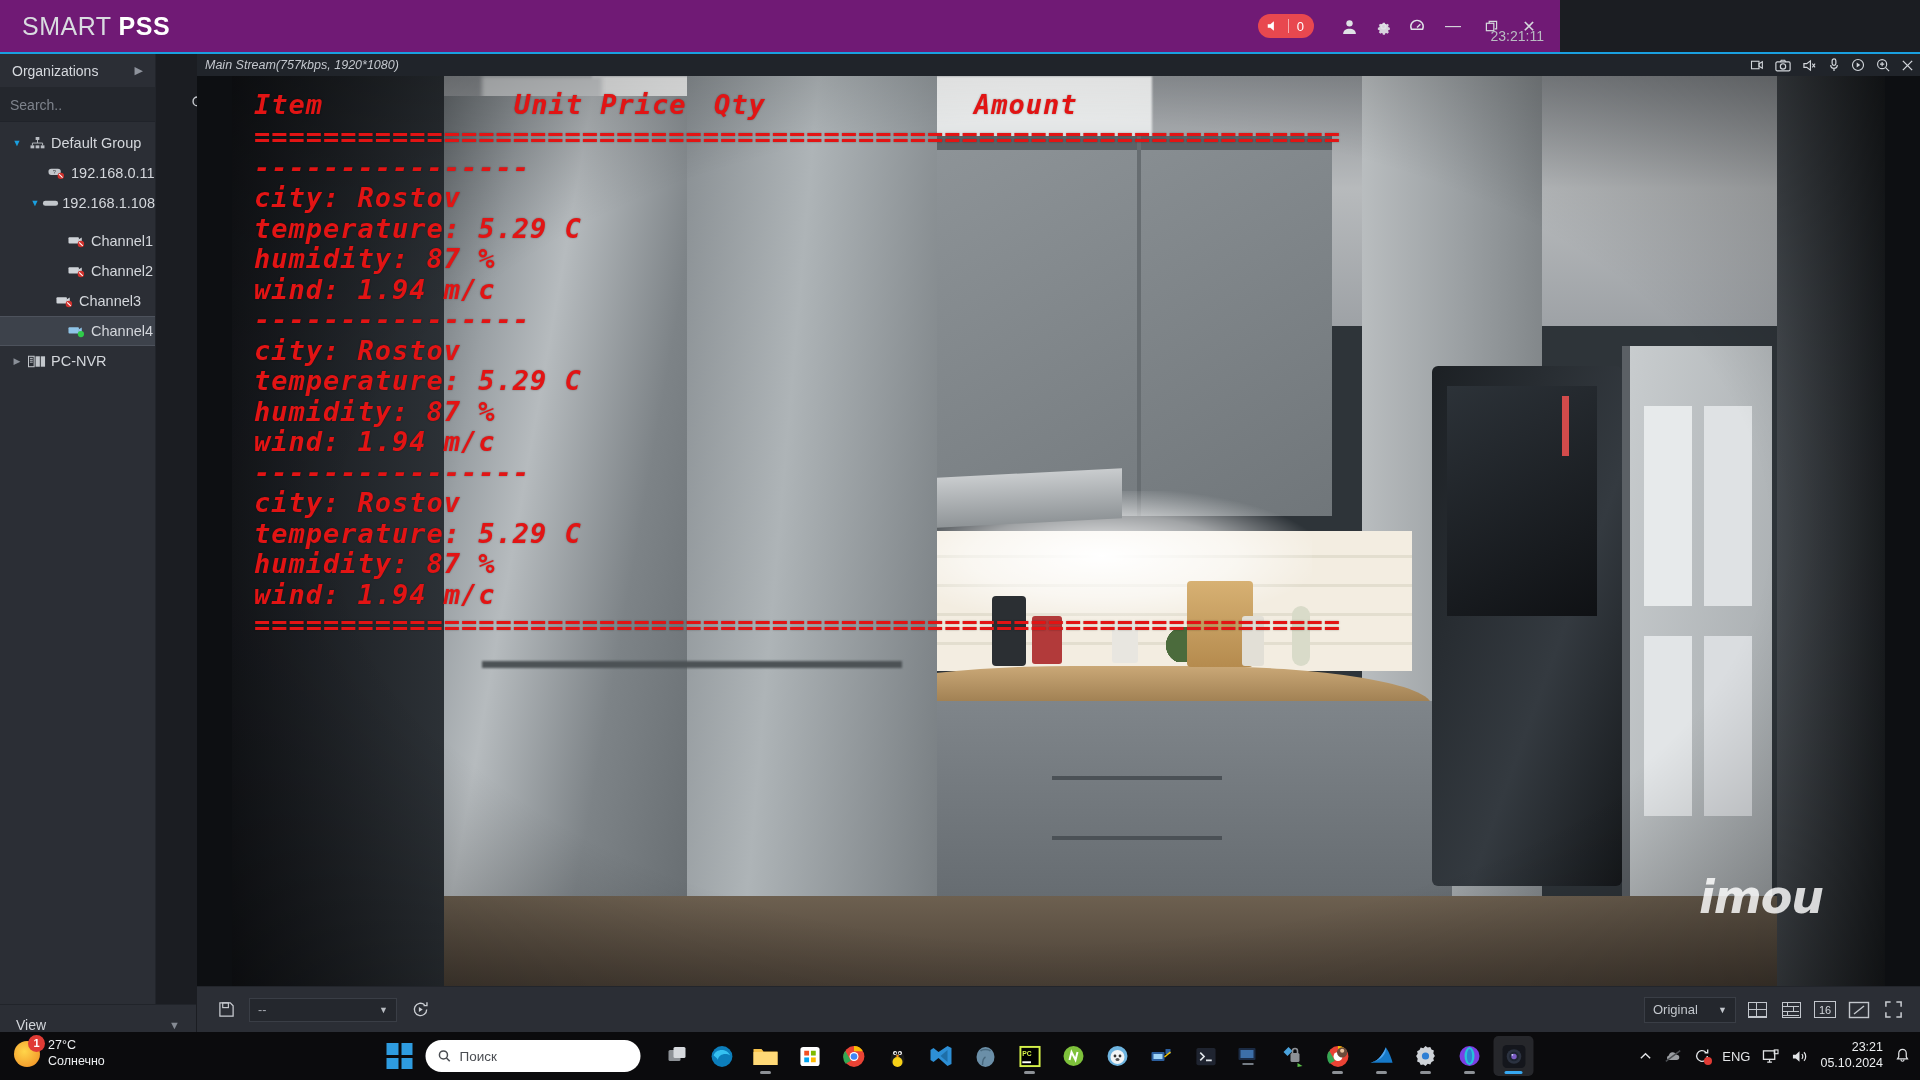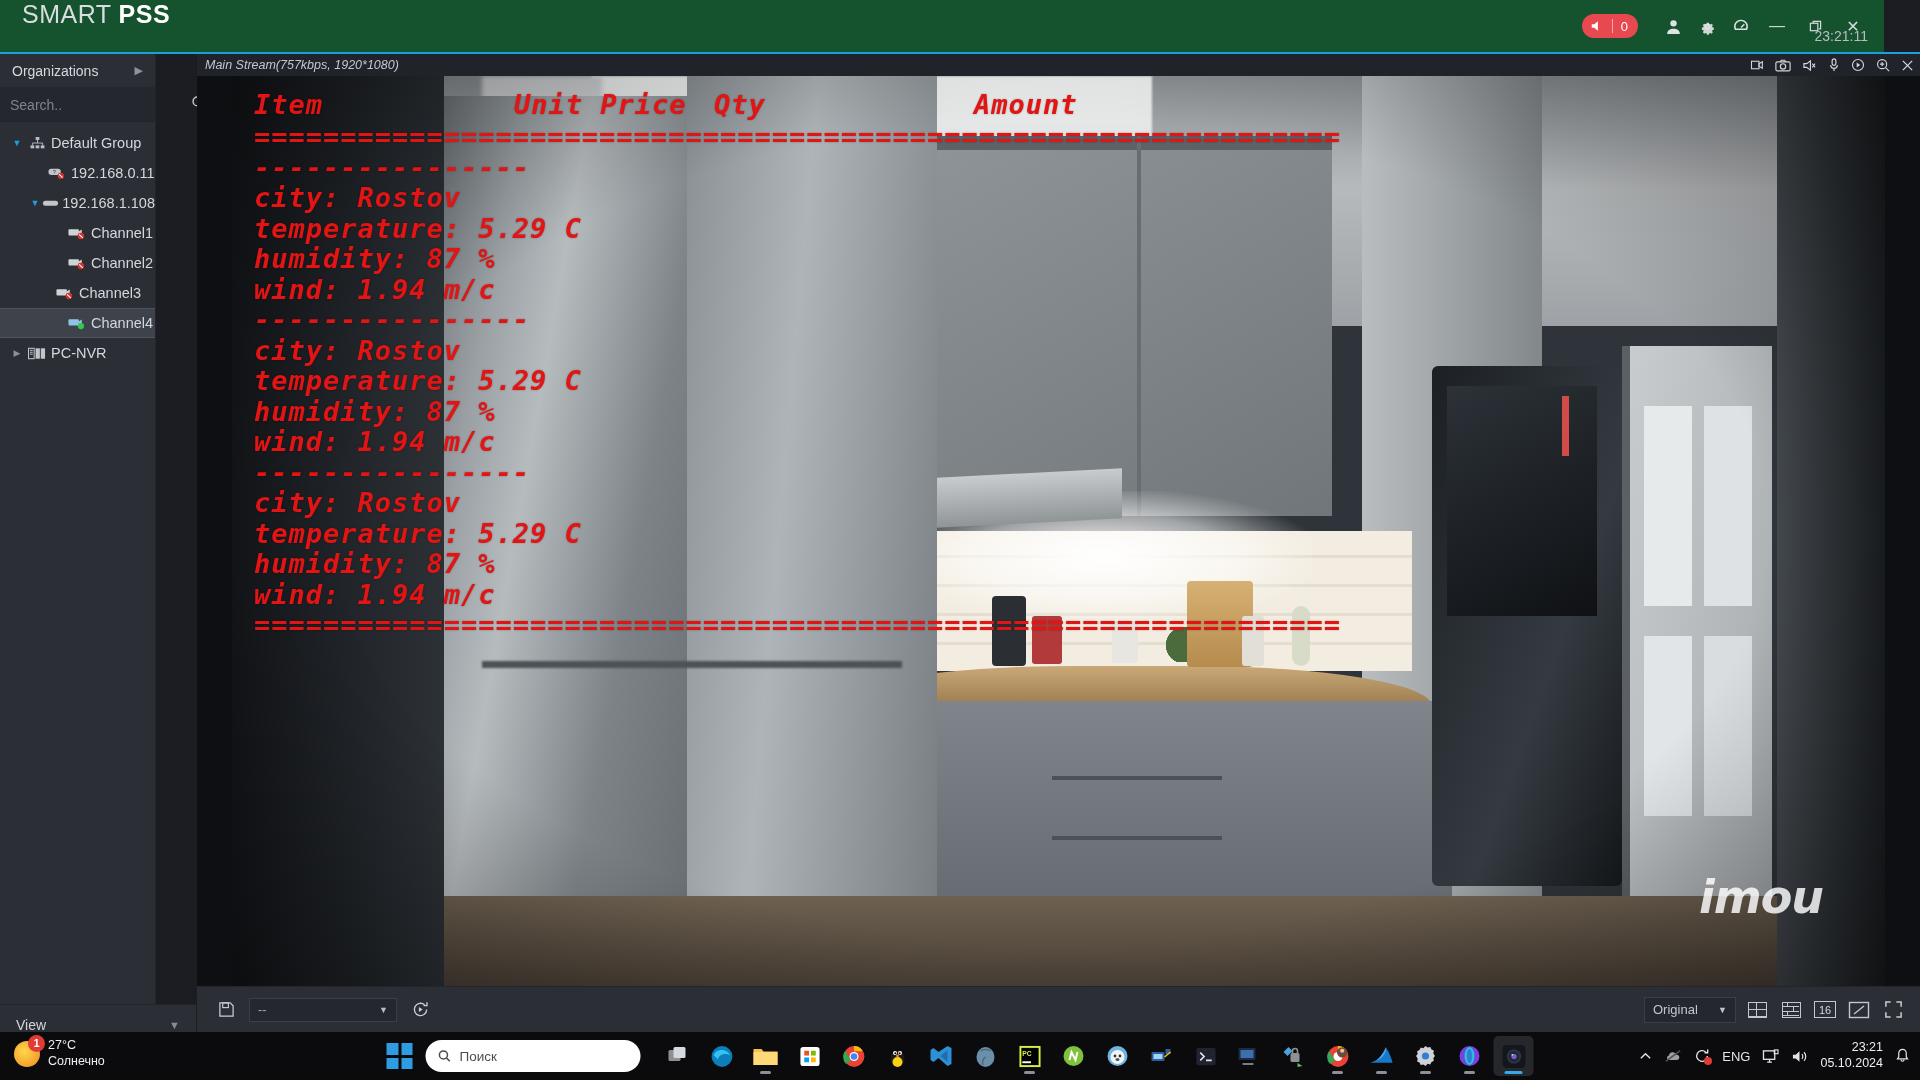--- a/index.html
+++ b/index.html
@@ -2,22 +2,22 @@
 <html><head>
 <meta charset="utf-8">
 <style>
   * { box-sizing: border-box; margin:0; padding:0; }
   html,body { width:1920px; height:1080px; overflow:hidden; background:#1b1d22;
     font-family:"Liberation Sans", sans-serif; }
 
   #app { position:relative; width:1920px; height:1080px; }
 
   
-  .titlebar { position:absolute; left:0; top:0; width:1884px; height:52px;
-    background:#14532d; display:flex; }
+  .titlebar { position:absolute; left:0; top:0; width:1560px; height:52px;
+    background:#701a75; display:flex; align-items:center; }
   .brand { width:222px; padding-left:22px; font-size:25px; color:#e8eaed; letter-spacing:.5px; }
   .brand b { font-weight:bold; color:#ffffff; }
   .brand span.light { font-weight:300; color:#d9dce0; }
   .tabs { display:flex; align-items:center; height:52px; }
   .tab { position:relative; height:52px; display:flex; align-items:center;
     padding:0 18px; font-size:15px; color:#ffffff; font-weight:bold; cursor:pointer; }
   .tab .caret { position:absolute; left:50%; bottom:0; transform:translateX(-50%);
     width:0;height:0;border-left:6px solid transparent;border-right:6px solid transparent;
     border-bottom:6px solid #1aa0e0; }
   .addtab { width:44px; height:52px; display:flex; align-items:center; justify-content:center;
@@ -289,21 +289,21 @@
         </div>
         <div class="node" style="padding-left: 28px;">
           <span class="twisty">▼</span>
           <span class="nicon">
             <svg width="17" height="12" viewBox="0 0 18 12">
               <rect x="1" y="3.5" width="16" height="5.5" rx="2.6" fill="#c2c6cb"></rect>
             </svg>
           </span>
           <span>192.168.1.108</span>
         </div>
-        <div class="node" style="padding-left: 48px;">
+        <div class="node" style="padding-left: 48px; margin-top: 8px;">
           <span class="twisty"></span>
           <span class="nicon">
             <svg width="19" height="13" viewBox="0 0 20 13">
               <rect x="0.5" y="2" width="11" height="6.5" rx="1" fill="#cfd3d8"></rect>
               <path d="M11.5 4l3-1.8v6.2l-3-1.8z" fill="#cfd3d8"></path>
               <circle cx="13.6" cy="9.2" r="3.4" fill="#d0312d"></circle>
               <path d="M11.7 7.3l3.8 3.8" stroke="#fff" stroke-width="1.1"></path>
             </svg>
           </span>
           <span>Channel1</span>

